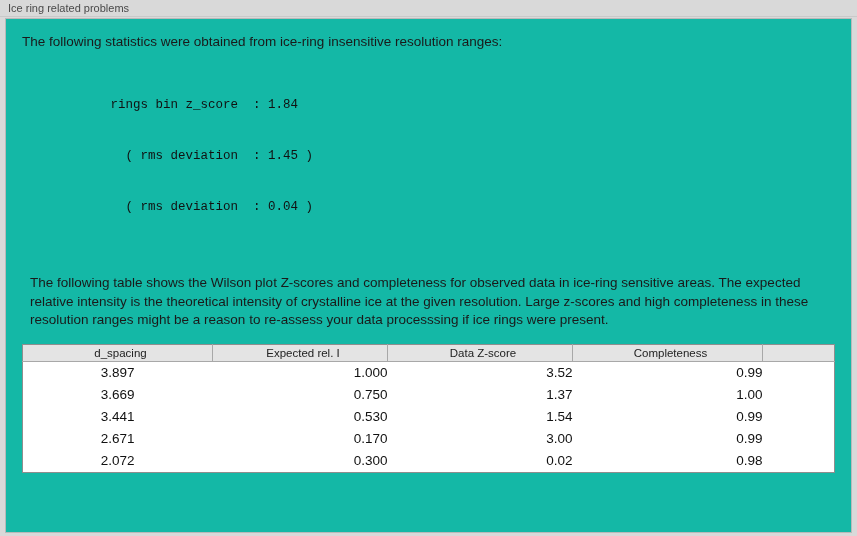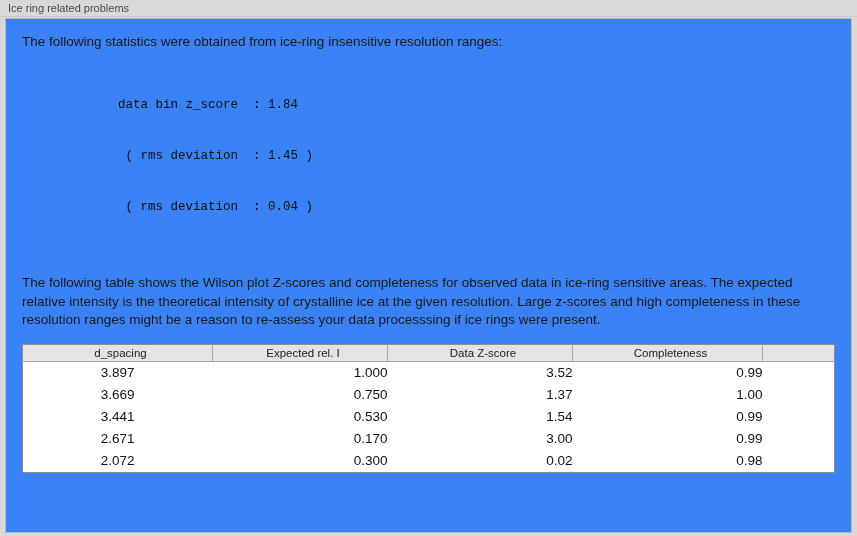--- a/index.html
+++ b/index.html
@@ -28,21 +28,21 @@
     background: #d9d9d9;
     box-sizing: border-box;
     border-bottom: 1px solid #c9c9c9;
   }
   .panel {
     position: absolute;
     top: 18px;
     left: 5px;
     right: 5px;
     bottom: 3px;
-    background: #3b82f6;
+    background: #14b8a6;
     border: 1px solid #b9b9b9;
     box-sizing: border-box;
     padding: 14px 28px 0 16px;
     overflow: hidden;
   }
   .para {
     font-size: 13.5px;
     color: #1a1a1a;
     line-height: 18px;
     margin: 0 0 4px 0;
@@ -67,21 +67,21 @@
     width: 190px;
     text-align: right;
   }
   .stat-val {
     display: inline-block;
   }
   .desc {
     font-size: 13.5px;
     color: #1a1a1a;
     line-height: 18.5px;
-    margin: 0 0 14px 0;
+    margin: 0 0 14px 8px;
     max-width: 790px;
   }
   table.grid {
     width: 812px;
     border-collapse: collapse;
     border: 1px solid #8e8e8e;
     background: #ffffff;
     table-layout: fixed;
     margin-bottom: 12px;
   }
@@ -122,21 +122,21 @@
 
   <div class="titlebar">
     <span>Ice ring related problems</span>
   </div>
 
   <div class="panel">
 
     <p class="para intro">The following statistics were obtained from ice-ring insensitive resolution ranges:</p>
 
     <div class="stats">
-      <span class="stat-row"><span class="stat-label">data bin z_score</span><span class="stat-val">&nbsp;&nbsp;:&nbsp;</span><span class="stat-val">1.84</span></span>
+      <span class="stat-row"><span class="stat-label">rings bin z_score</span><span class="stat-val">&nbsp;&nbsp;:&nbsp;</span><span class="stat-val">1.84</span></span>
       <span class="stat-row"><span class="stat-label">( rms deviation</span><span class="stat-val">&nbsp;&nbsp;:&nbsp;</span><span class="stat-val">1.45 )</span></span>
       <span class="stat-row"><span class="stat-label">( rms deviation</span><span class="stat-val">&nbsp;&nbsp;:&nbsp;</span><span class="stat-val">0.04 )</span></span>
     </div>
 
     <p class="desc">The following table shows the Wilson plot Z-scores and completeness for observed data in ice-ring sensitive areas. The expected relative intensity is the theoretical intensity of crystalline ice at the given resolution. Large z-scores and high completeness in these resolution ranges might be a reason to re-assess your data processsing if ice rings were present.</p>
 
     <table class="grid">
       <colgroup>
         <col class="colA">
           <col class="colB">

